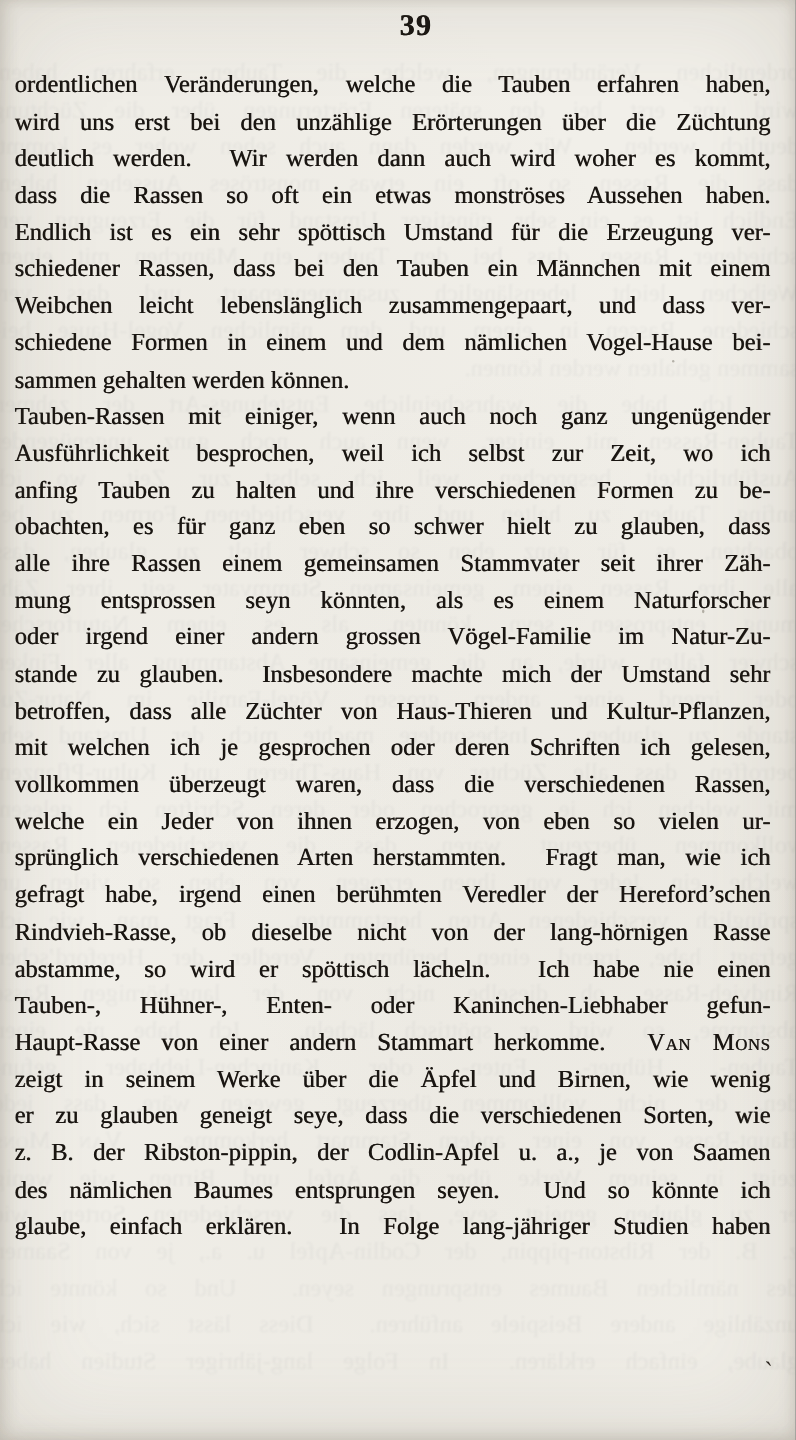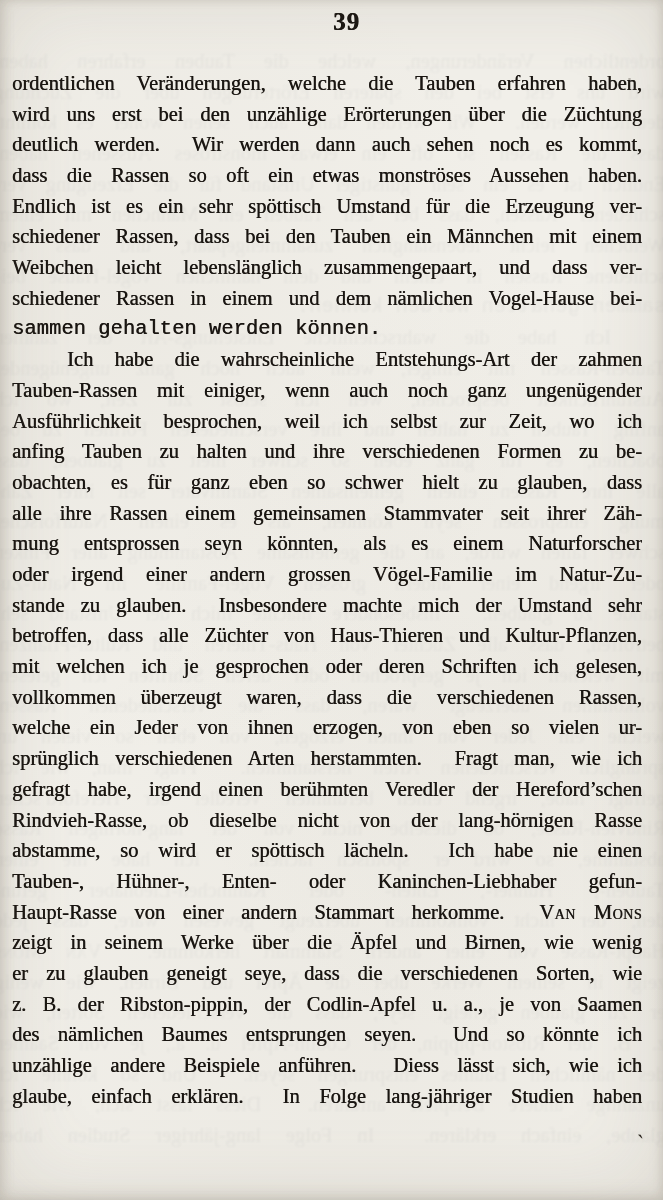--- a/index.html
+++ b/index.html
@@ -32,37 +32,37 @@
     padding-left: 30px;
     text-align: center;
     font-size: 25px;
     font-weight: bold;
     letter-spacing: 1px;
     text-shadow: 0.4px 0 0 currentColor;
     z-index: 3;
   }
   .bodytext {
     position: absolute;
-    top: 68px;
+    top: 56px;
     left: 12px;
     width: 630px;
     z-index: 3;
   }
   .line {
     height: 30.7px;
     line-height: 30.7px;
     font-size: 20.5px;
     white-space: pre-wrap;
     text-align: justify;
     text-align-last: justify;
     text-shadow: 0.45px 0 0 rgba(25,21,17,.9);
     overflow: hidden;
   }
   .line.indent { text-indent: 55px; }
-  .line.nojust { text-align: right; text-align-last: left; font-family: Liberation Mono, monospace; }
+  .line.nojust { text-align: right; text-align-last: left; }
   .sc { font-variant: small-caps; letter-spacing: .5px; }
   .endmark {
     position: absolute;
     left: 636px; top: 1130px;
     font-size: 22px;
     z-index: 3;
     color: #2a251f;
     transform: rotate(8deg);
   }
   
@@ -122,28 +122,27 @@
       <div class="line"><span>er zu glauben geneigt seye, dass die verschiedenen Sorten, wie</span></div>
       <div class="line"><span>z. B. der Ribston-pippin, der Codlin-Apfel u. a., je von Saamen</span></div>
       <div class="line"><span>des nämlichen Baumes entsprungen seyen.  Und so könnte ich</span></div>
       <div class="line"><span>unzählige andere Beispiele anführen.  Diess lässt sich, wie ich</span></div>
       <div class="line"><span>glaube, einfach erklären.  In Folge lang-jähriger Studien haben</span></div>
     </div>
   <div class="pagenum">39</div>
   <div class="bodytext" id="bodytext">
       <div class="line"><span>ordentlichen Veränderungen, welche die Tauben erfahren haben,</span></div>
       <div class="line"><span>wird uns erst bei den unzählige Erörterungen über die Züchtung</span></div>
-      <div class="line"><span>deutlich werden.  Wir werden dann auch sehen noch es kommt,</span></div>
+      <div class="line"><span>deutlich werden.  Wir werden dann auch wird woher es kommt,</span></div>
       <div class="line"><span>dass die Rassen so oft ein etwas monströses Aussehen haben.</span></div>
       <div class="line"><span>Endlich ist es ein sehr spöttisch Umstand für die Erzeugung ver-</span></div>
       <div class="line"><span>schiedener Rassen, dass bei den Tauben ein Männchen mit einem</span></div>
       <div class="line"><span>Weibchen leicht lebenslänglich zusammengepaart, und dass ver-</span></div>
-      <div class="line"><span>schiedener Rassen in einem und dem nämlichen Vogel-Hause bei-</span></div>
+      <div class="line"><span>schiedene Formen in einem und dem nämlichen Vogel-Hause bei-</span></div>
       <div class="line nojust"><span>sammen gehalten werden können.</span></div>
-      <div class="line indent"><span>Ich habe die wahrscheinliche Entstehungs-Art der zahmen</span></div>
       <div class="line"><span>Tauben-Rassen mit einiger, wenn auch noch ganz ungenügender</span></div>
       <div class="line"><span>Ausführlichkeit besprochen, weil ich selbst zur Zeit, wo ich</span></div>
       <div class="line"><span>anfing Tauben zu halten und ihre verschiedenen Formen zu be-</span></div>
       <div class="line"><span>obachten, es für ganz eben so schwer hielt zu glauben, dass</span></div>
       <div class="line"><span>alle ihre Rassen einem gemeinsamen Stammvater seit ihrer Zäh-</span></div>
       <div class="line"><span>mung entsprossen seyn könnten, als es einem Naturforscher</span></div>
       <div class="line"><span>oder irgend einer andern grossen Vögel-Familie im Natur-Zu-</span></div>
       <div class="line"><span>stande zu glauben.  Insbesondere machte mich der Umstand sehr</span></div>
       <div class="line"><span>betroffen, dass alle Züchter von Haus-Thieren und Kultur-Pflanzen,</span></div>
       <div class="line"><span>mit welchen ich je gesprochen oder deren Schriften ich gelesen,</span></div>
@@ -152,21 +151,20 @@
       <div class="line"><span>sprünglich verschiedenen Arten herstammten.  Fragt man, wie ich</span></div>
       <div class="line"><span>gefragt habe, irgend einen berühmten Veredler der Hereford’schen</span></div>
       <div class="line"><span>Rindvieh-Rasse, ob dieselbe nicht von der lang-hörnigen Rasse</span></div>
       <div class="line"><span>abstamme, so wird er spöttisch lächeln.  Ich habe nie einen</span></div>
       <div class="line"><span>Tauben-, Hühner-, Enten- oder Kaninchen-Liebhaber gefun-</span></div>
       <div class="line"><span>Haupt-Rasse von einer andern Stammart herkomme.  </span><span class="sc">Van Mons</span></div>
       <div class="line"><span>zeigt in seinem Werke über die Äpfel und Birnen, wie wenig</span></div>
       <div class="line"><span>er zu glauben geneigt seye, dass die verschiedenen Sorten, wie</span></div>
       <div class="line"><span>z. B. der Ribston-pippin, der Codlin-Apfel u. a., je von Saamen</span></div>
       <div class="line"><span>des nämlichen Baumes entsprungen seyen.  Und so könnte ich</span></div>
-      <div class="line"><span>unzählige andere Beispiele anführen.  Diess lässt sich, wie ich</span></div>
       <div class="line"><span>glaube, einfach erklären.  In Folge lang-jähriger Studien haben</span></div>
     </div>
   <span class="endmark">`</span>
   <span class="speck s1"></span>
   <span class="speck s2"></span>
   <span class="speck s3"></span>
   <div class="vignette"></div>
 </div>
 
 </body></html>

